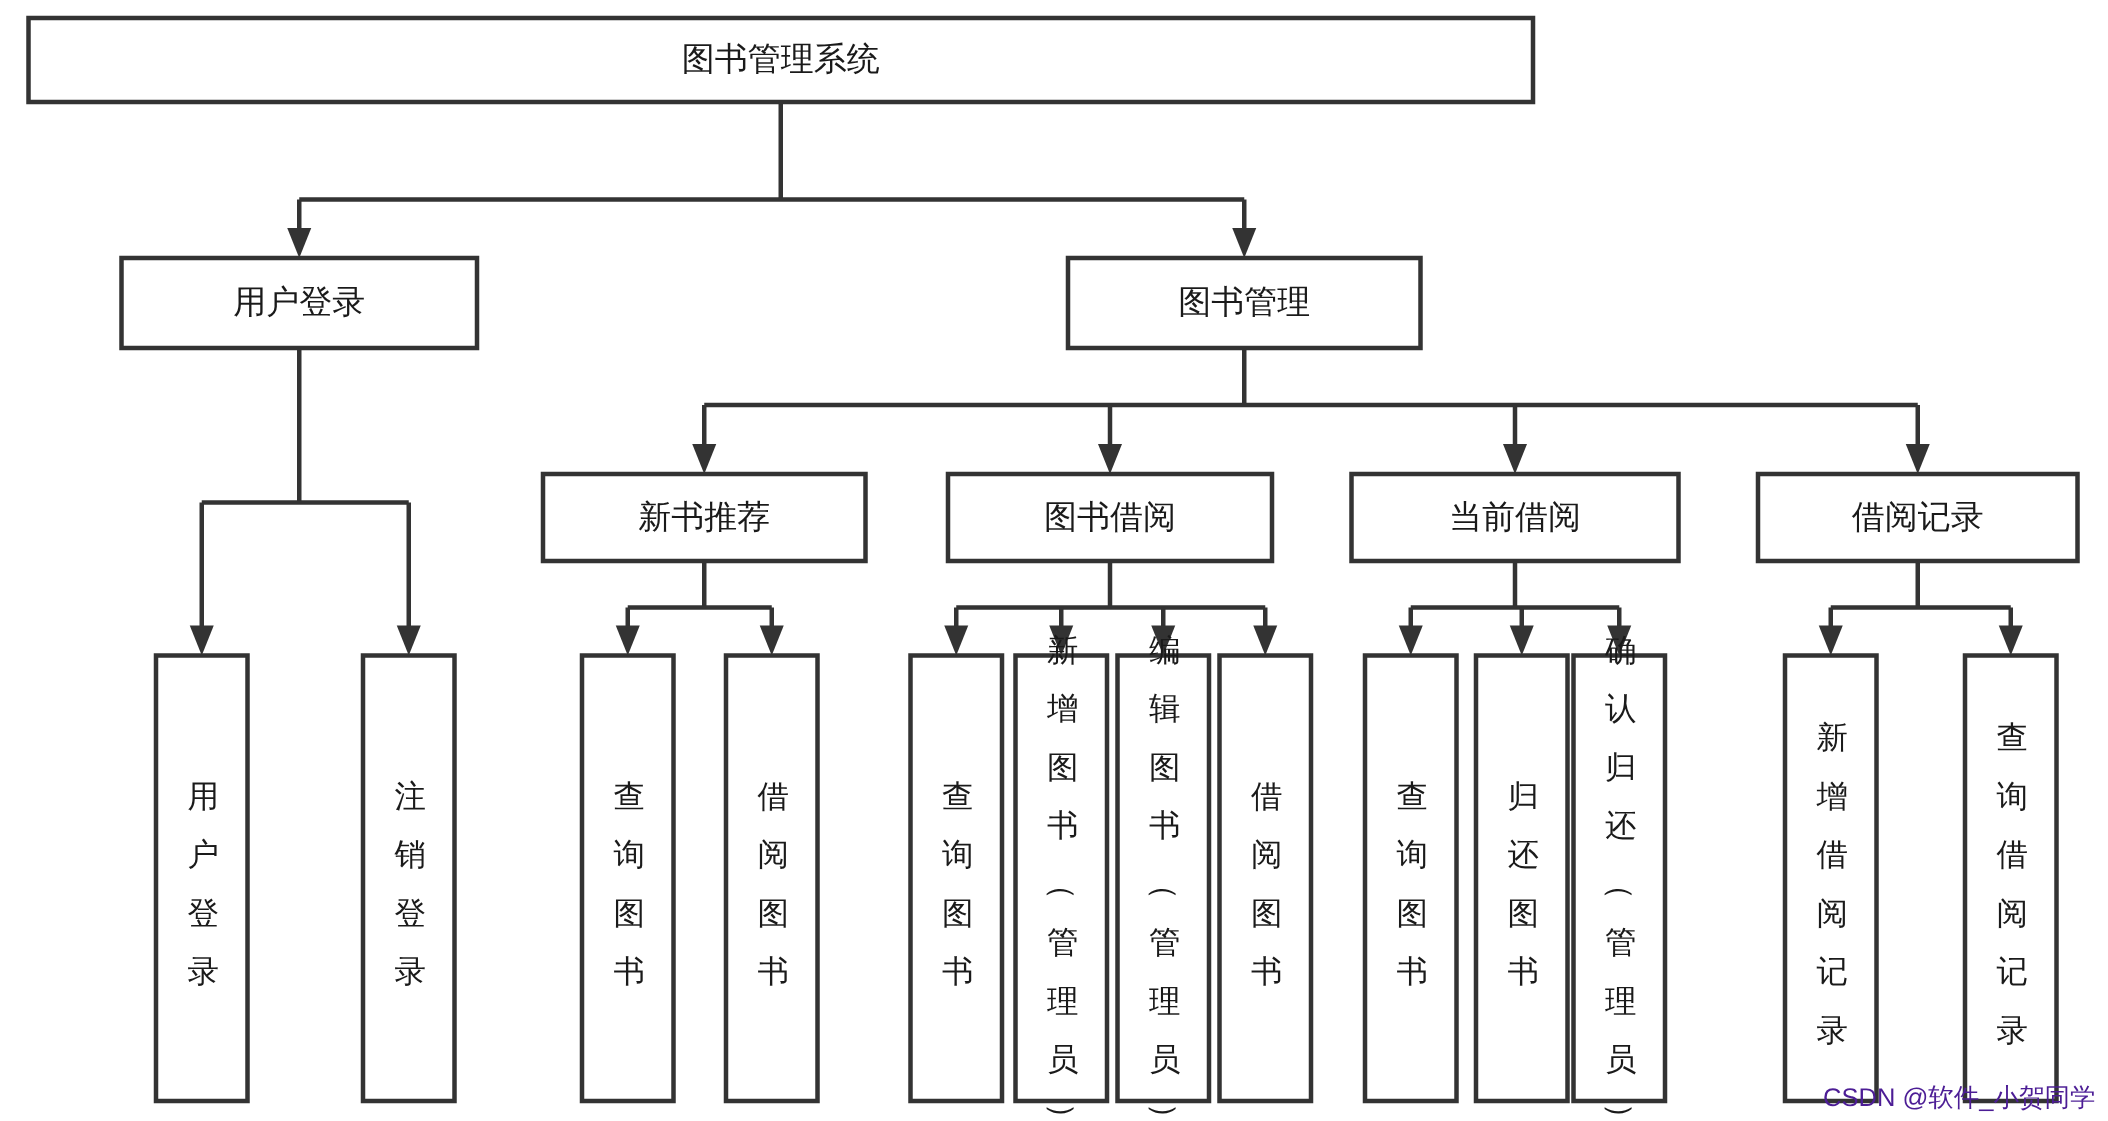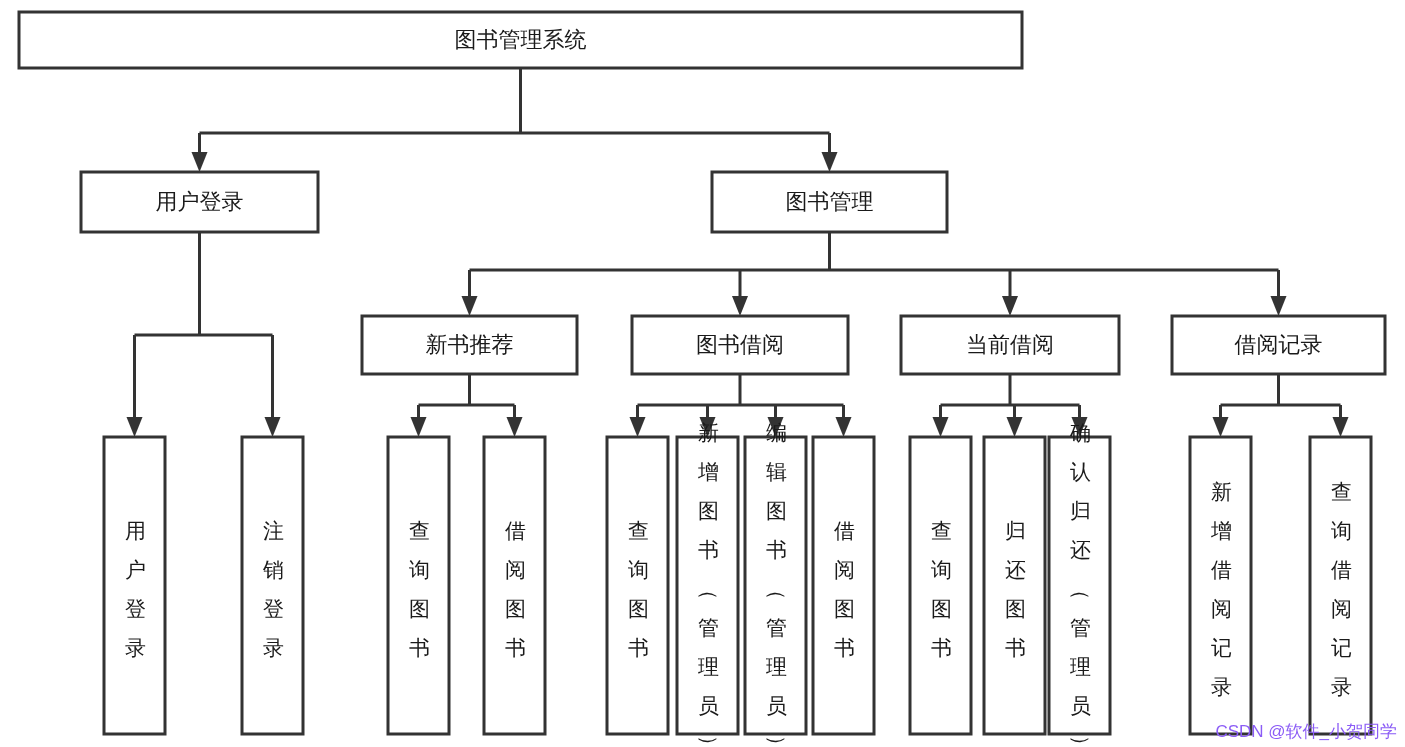--- a/index.html
+++ b/index.html
@@ -45,21 +45,21 @@
   .arrow-head {
     fill: #333333;
     stroke: none;
   }
   .watermark {
     position: absolute;
     right: 8px;
     bottom: 4px;
     font-family: "Liberation Sans", "DejaVu Sans", sans-serif;
     font-size: 17px;
-    color: #8b5cf6;
+    color: #4c1d95;
     white-space: nowrap;
     pointer-events: none;
     text-align: right;
   }
 </style>
 </head>
 <body>
 
 <svg id="diagram" viewBox="0 0 1405 747" xmlns="http://www.w3.org/2000/svg">
   <g id="connectors">

